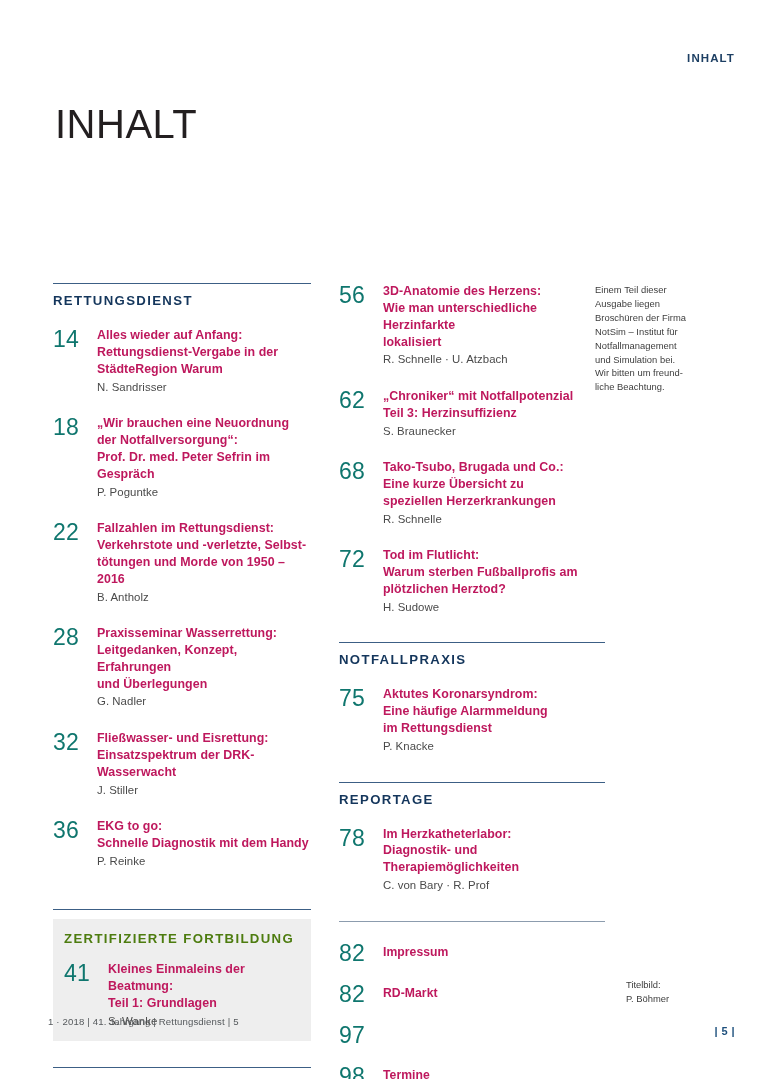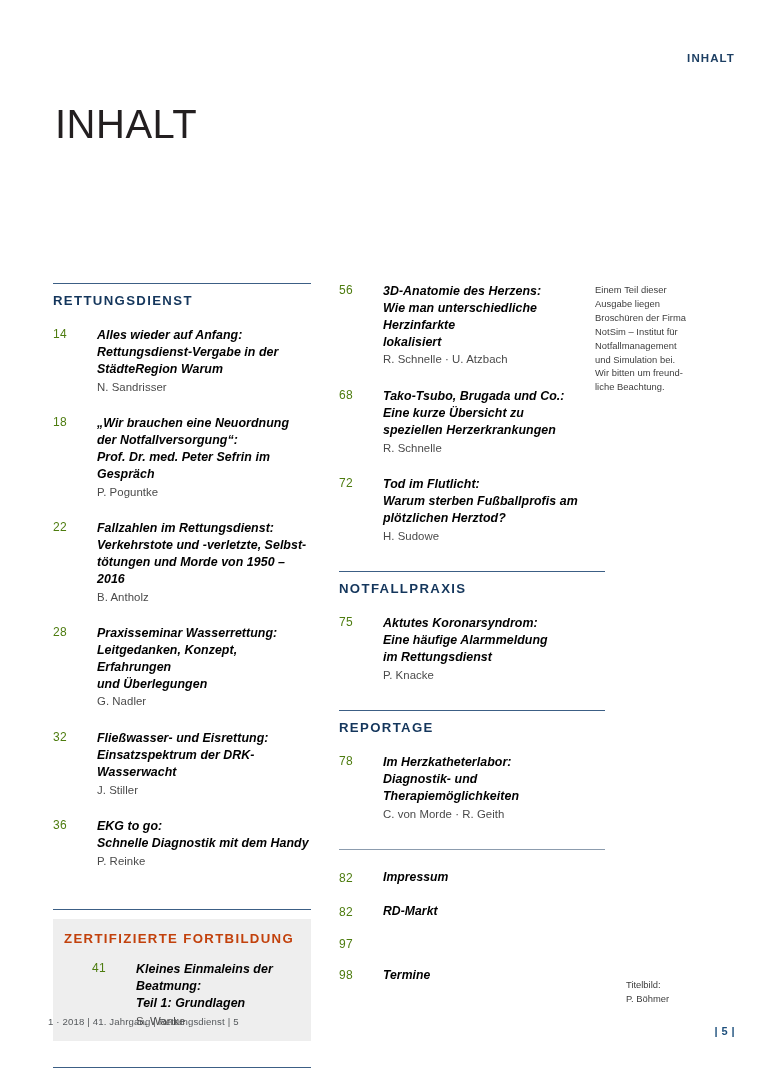--- a/index.html
+++ b/index.html
@@ -66,45 +66,44 @@
   }
   .rule.thin { border-top: 1px solid #8c9cae; }
 
   .section-head {
     font-size: 13.2px;
     font-weight: bold;
     letter-spacing: 1.35px;
     color: #14365c;
     margin-bottom: 19px;
   }
-  .section-head.red { color: #c2410c; }
+  .section-head.red { color: #4d7c0f; }
 
   
   .entry {
     display: flex;
     align-items: flex-start;
     margin-bottom: 20px;
   }
   .entry .pg {
     flex: 0 0 44px;
-    font-size: 12px;
+    font-size: 23px;
     font-weight: 400;
-    color: #4d7c0f;
+    color: #0f766e;
     line-height: 1.0;
     padding-top: 1px;
     letter-spacing: 0.3px;
   }
   .entry .body { flex: 1 1 auto; }
   .entry .ttl {
     font-size: 12.4px;
     font-weight: bold;
-    color: #000000;
+    color: #be185d;
     line-height: 1.36;
     letter-spacing: 0.05px;
-    font-style: italic;
   }
   .entry .aut {
     font-size: 11.4px;
     font-weight: 400;
     color: #4a4a4a;
     line-height: 1.45;
     margin-top: 1px;
     letter-spacing: 0.05px;
   }
 
@@ -113,21 +112,21 @@
   .entry.simple .ttl { font-weight: bold; font-size: 12.2px; }
 
   
   .box {
     background: #eeeeee;
     padding: 12px 12px 12px 11px;
     margin-bottom: 26px;
   }
   .box .section-head { margin-bottom: 15px; }
   .box .entry { margin-bottom: 0; }
-  .box .entry .pg { flex: 0 0 44px; margin-left: 28px; }
+  .box .entry .pg { flex: 0 0 44px; }
 
   .spacer-lg { height: 20px; }
   .spacer-sm { height: 7px; }
 
   
   .note {
     font-size: 9.4px;
     line-height: 1.48;
     color: #3d3d3d;
     letter-spacing: 0.02px;
@@ -267,20 +266,28 @@
       <div class="entry">
         <div class="pg">56</div>
         <div class="body">
           <div class="ttl">3D-Anatomie des Herzens:</div>
           <div class="ttl">Wie man unterschiedliche Herzinfarkte</div>
           <div class="ttl">lokalisiert</div>
           <div class="aut">R. Schnelle · U. Atzbach</div>
         </div>
       </div>
 
+      <div class="entry">
+        <div class="pg">62</div>
+        <div class="body">
+          <div class="ttl">„Chroniker“ mit Notfallpotenzial</div>
+          <div class="ttl">Teil 3: Herzinsuffizienz</div>
+          <div class="aut">S. Braunecker</div>
+        </div>
+      </div>
 
       <div class="entry">
         <div class="pg">68</div>
         <div class="body">
           <div class="ttl">Tako-Tsubo, Brugada und Co.:</div>
           <div class="ttl">Eine kurze Übersicht zu</div>
           <div class="ttl">speziellen Herzerkrankungen</div>
           <div class="aut">R. Schnelle</div>
         </div>
       </div>
@@ -314,21 +321,21 @@
       <div class="spacer-sm"></div>
 
       <div>
         <div class="rule"></div>
         <div class="section-head">REPORTAGE</div>
         <div class="entry">
           <div class="pg">78</div>
           <div class="body">
             <div class="ttl">Im Herzkatheterlabor:</div>
             <div class="ttl">Diagnostik- und Therapiemöglichkeiten</div>
-            <div class="aut">C. von Morde · R. Geith</div>
+            <div class="aut">C. von Bary · R. Prof</div>
           </div>
         </div>
       </div>
 
       <div class="spacer-sm"></div>
 
       <div>
         <div class="rule thin"></div>
         <div style="height:10px"></div>
 

